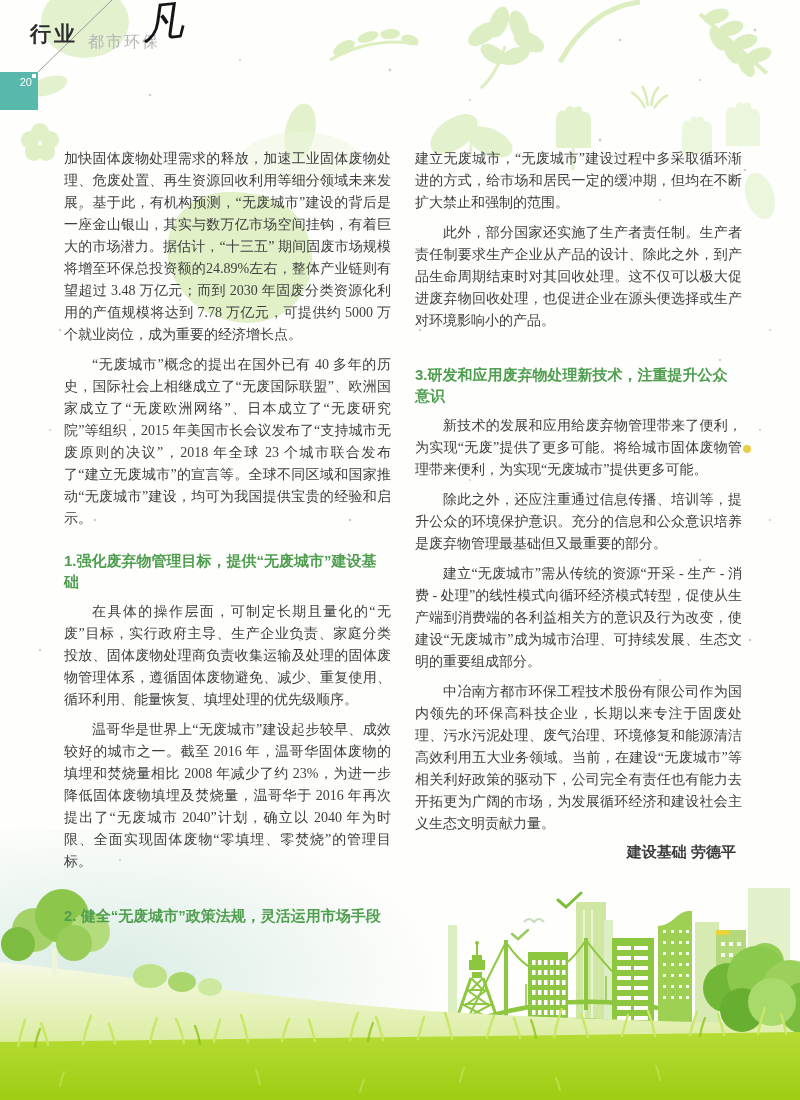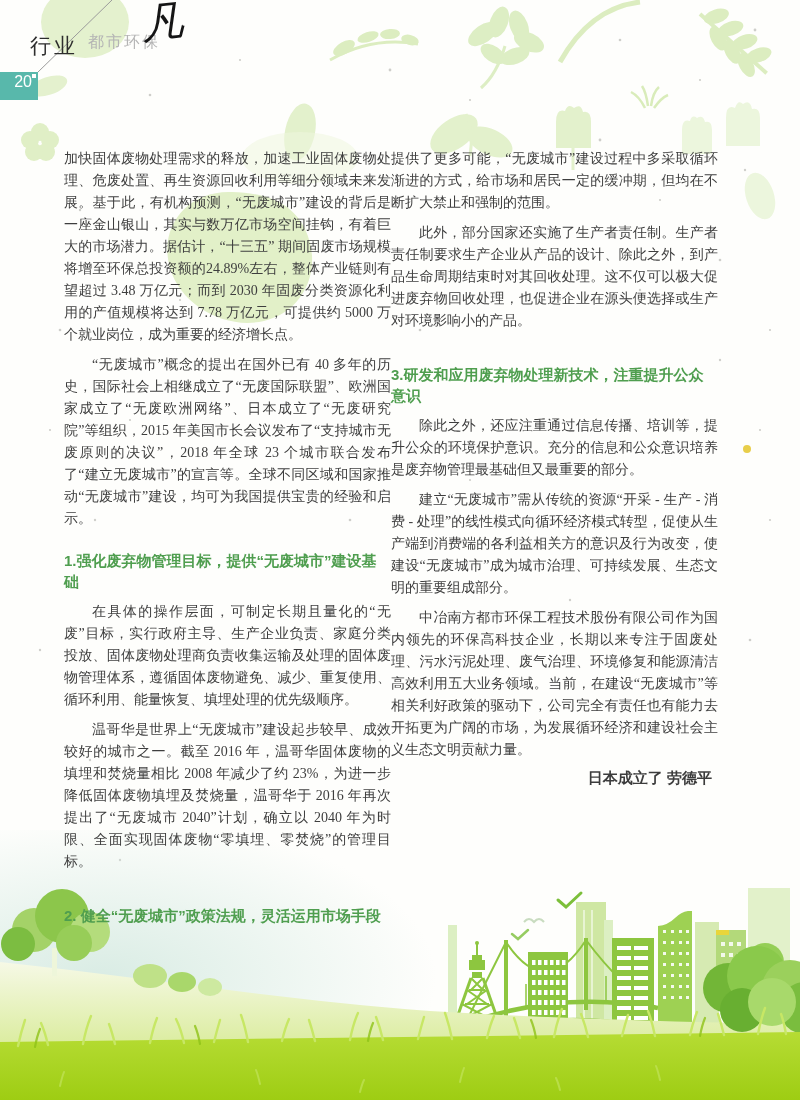--- a/index.html
+++ b/index.html
@@ -4,32 +4,32 @@
 <style>
   html,body{margin:0;padding:0;background:#e8e8e8;}
   .page{position:relative;width:800px;height:1100px;margin:0 auto;background:#fefefc;overflow:hidden;
         font-family:"Liberation Serif","DejaVu Serif",serif;}
   svg{display:block;}
   .deco-layer{position:absolute;left:0;top:0;z-index:0;pointer-events:none;}
   .bottom-art{position:absolute;left:0;top:830px;z-index:1;pointer-events:none;}
 
   
   .hdr{position:absolute;left:0;top:0;width:100%;height:110px;z-index:3;}
-  .section-title{position:absolute;left:30px;top:32px;font-family:"Liberation Sans",sans-serif;
-                 font-weight:normal;font-size:21px;letter-spacing:3px;color:#2d2d2d;}
+  .section-title{position:absolute;left:30px;top:20px;font-family:"Liberation Sans",sans-serif;
+                 font-weight:bold;font-size:21px;letter-spacing:3px;color:#2d2d2d;}
   .mag-name{position:absolute;left:88px;top:32px;font-size:16px;letter-spacing:2px;color:#b4b4b4;}
   .logo-glyph{position:absolute;left:141px;top:2px;font-size:42px;font-style:italic;color:#151515;
               font-family:"DejaVu Serif",serif;transform:rotate(-6deg);line-height:1;}
-  .page-tab{position:absolute;left:0;top:72px;width:38px;height:28px;background:#58b8ab;color:#fff;
-            font-family:"Liberation Sans",sans-serif;font-size:16px;line-height:20px;text-align:right;
+  .page-tab{position:absolute;left:0;top:72px;width:38px;height:38px;background:#58b8ab;color:#fff;
+            font-family:"Liberation Sans",sans-serif;font-size:11px;line-height:20px;text-align:right;
             padding-right:6px;box-sizing:border-box;}
   .tab-sq{position:absolute;right:2px;top:2px;width:4px;height:4px;background:#fff;}
 
   
-  .article{position:absolute;left:64px;top:148px;width:678px;display:flex;z-index:2;}
+  .article{position:absolute;left:64px;top:148px;width:678px;display:flex;gap:24px;z-index:2;}
   .col{width:327px;}
   .body{font-size:14px;line-height:22px;text-align:justify;color:#3e3e3e;margin:0 0 8px;}
   .indent{text-indent:2em;}
   .green-h{font-family:"Liberation Sans",sans-serif;font-weight:bold;font-size:15px;color:#4f9e4f;
            margin:20px 0 9px;line-height:21px;}
   .gap-lg{margin-top:32px;}
   .signature{font-family:"Liberation Sans",sans-serif;font-weight:bold;font-size:15px;color:#3c3c3c;
              text-align:right;margin-top:8px;padding-right:6px;}
 </style>
 </head>
@@ -167,27 +167,28 @@
   <div class="article">
     <div class="col">
       <p class="body">加快固体废物处理需求的释放，加速工业固体废物处理、危废处置、再生资源回收利用等细分领域未来发展。基于此，有机构预测，“无废城市”建设的背后是一座金山银山，其实与数万亿市场空间挂钩，有着巨大的市场潜力。据估计，“十三五” 期间固废市场规模将增至环保总投资额的24.89%左右，整体产业链则有望超过 3.48 万亿元；而到 2030 年固废分类资源化利用的产值规模将达到 7.78 万亿元，可提供约 5000 万个就业岗位，成为重要的经济增长点。</p>
       <p class="body indent">“无废城市”概念的提出在国外已有 40 多年的历史，国际社会上相继成立了“无废国际联盟”、欧洲国家成立了“无废欧洲网络”、日本成立了“无废研究院”等组织，2015 年美国市长会议发布了“支持城市无废原则的决议”，2018 年全球 23 个城市联合发布了“建立无废城市”的宣言等。全球不同区域和国家推动“无废城市”建设，均可为我国提供宝贵的经验和启示。</p>
       <h3 class="green-h">1.强化废弃物管理目标，提供“无废城市”建设基础</h3>
       <p class="body indent">在具体的操作层面，可制定长期且量化的“无废”目标，实行政府主导、生产企业负责、家庭分类投放、固体废物处理商负责收集运输及处理的固体废物管理体系，遵循固体废物避免、减少、重复使用、循环利用、能量恢复、填埋处理的优先级顺序。</p>
       <p class="body indent">温哥华是世界上“无废城市”建设起步较早、成效较好的城市之一。截至 2016 年，温哥华固体废物的填埋和焚烧量相比 2008 年减少了约 23%，为进一步降低固体废物填埋及焚烧量，温哥华于 2016 年再次提出了“无废城市 2040”计划，确立以 2040 年为时限、全面实现固体废物“零填埋、零焚烧”的管理目标。</p>
       <h3 class="green-h gap-lg">2. 健全“无废城市”政策法规，灵活运用市场手段</h3>
     </div>
     <div class="col">
-      <p class="body">提供了更多可能，“无废城市”建设过程中多采取循环渐进的方式，给市场和居民一定的缓冲期，但均在不断扩大禁止和强制的范围。</p>
+      <p class="body">建立无废城市，“无废城市”建设过程中多采取循环渐进的方式，给市场和居民一定的缓冲期，但均在不断扩大禁止和强制的范围。</p>
       <p class="body indent">此外，部分国家还实施了生产者责任制。生产者责任制要求生产企业从产品的设计、除此之外，到产品生命周期结束时对其回收处理。这不仅可以极大促进废弃物回收处理，也促进企业在源头便选择或生产对环境影响小的产品。</p>
       <h3 class="green-h gap-lg">3.研发和应用废弃物处理新技术，注重提升公众意识</h3>
+      <p class="body indent">新技术的发展和应用给废弃物管理带来了便利，为实现“无废”提供了更多可能。将给城市固体废物管理带来便利，为实现“无废城市”提供更多可能。</p>
       <p class="body indent">除此之外，还应注重通过信息传播、培训等，提升公众的环境保护意识。充分的信息和公众意识培养是废弃物管理最基础但又最重要的部分。</p>
       <p class="body indent">建立“无废城市”需从传统的资源“开采 - 生产 - 消费 - 处理”的线性模式向循环经济模式转型，促使从生产端到消费端的各利益相关方的意识及行为改变，使建设“无废城市”成为城市治理、可持续发展、生态文明的重要组成部分。</p>
       <p class="body indent">中冶南方都市环保工程技术股份有限公司作为国内领先的环保高科技企业，长期以来专注于固废处理、污水污泥处理、废气治理、环境修复和能源清洁高效利用五大业务领域。当前，在建设“无废城市”等相关利好政策的驱动下，公司完全有责任也有能力去开拓更为广阔的市场，为发展循环经济和建设社会主义生态文明贡献力量。</p>
-      <div class="signature">日本成立了 劳德平</div>
+      <div class="signature">建设基础 劳德平</div>
     </div>
   </div>
 
   <svg class="bottom-art" width="800" height="270" viewBox="0 0 800 270">
     <defs>
       <radialGradient id="mint" cx="0.18" cy="0.55" r="0.6">
         <stop offset="0" stop-color="#d9ece4"></stop>
           <stop offset="1" stop-color="#d9ece4" stop-opacity="0"></stop>
       </radialGradient>
       <linearGradient id="hill" x1="0" y1="0" x2="0" y2="1">

